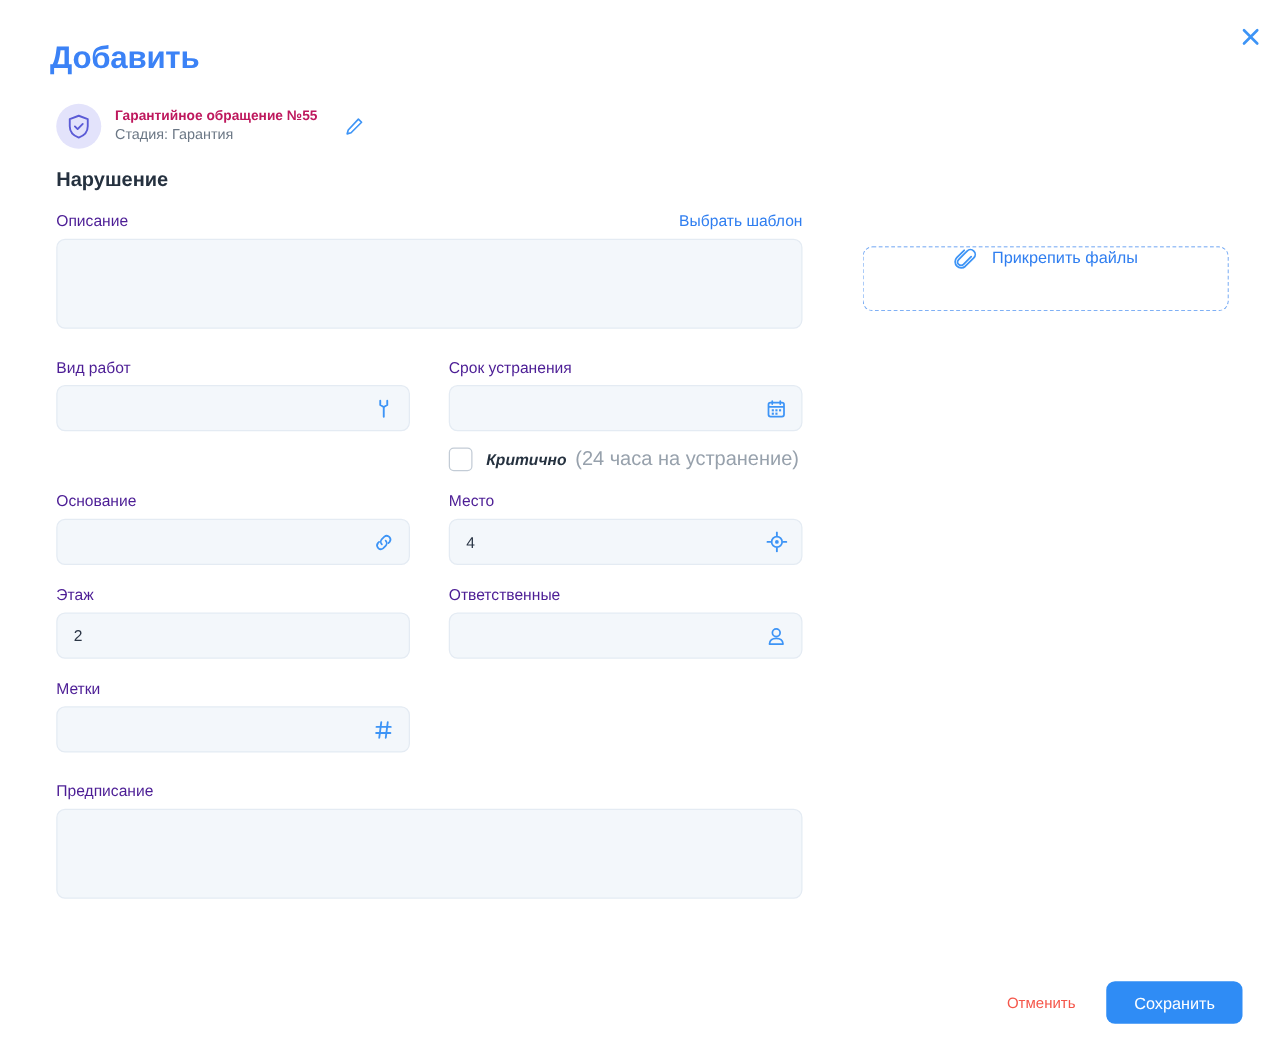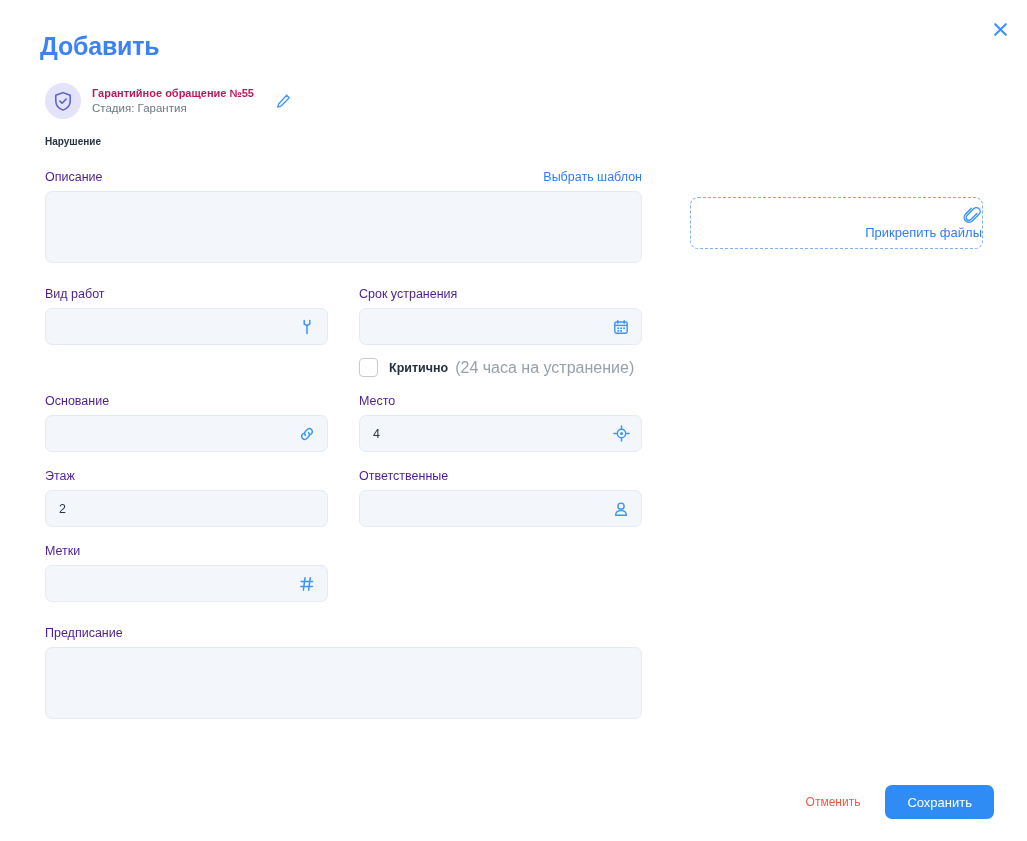--- a/index.html
+++ b/index.html
@@ -99,21 +99,21 @@
     align-items: center;
     justify-content: center;
     cursor: pointer;
   }
 
   
   .section-heading {
     position: absolute;
     left: 45px;
     top: 136px;
-    font-size: 10px;
+    font-size: 16px;
     font-weight: bold;
     color: #25313f;
   }
 
   
   .form-area {
     position: absolute;
     left: 45px;
     top: 170px;
     width: 597px;
@@ -196,46 +196,46 @@
     border-radius: 4px;
     background: #fff;
     flex: none;
     cursor: pointer;
   }
   .checkbox-label {
     margin-left: 11px;
     font-size: 12.5px;
     font-weight: bold;
     color: #25313f;
+    font-style: italic;
   }
   .checkbox-hint {
     margin-left: 7px;
     font-size: 16px;
     color: #97a1ac;
   }
 
   
   .full { width: 597px; }
 
   
   .dropzone {
     position: absolute;
     left: 690px;
     top: 197px;
     width: 293px;
     height: 52px;
     border: 1.6px dashed #7fb0f5;
     border-radius: 8px;
     display: flex;
-    align-items: flex-end;
+    align-items: flex-start;
     justify-content: center;
     cursor: pointer;
     box-sizing: border-box;
     background: #fff;
-    flex-direction: column;
   }
   .dropzone .dz-label {
     font-size: 13px;
     color: #2f7ef0;
     margin-left: 12px;
     font-weight: normal;
   }
 
   
   .footer {

